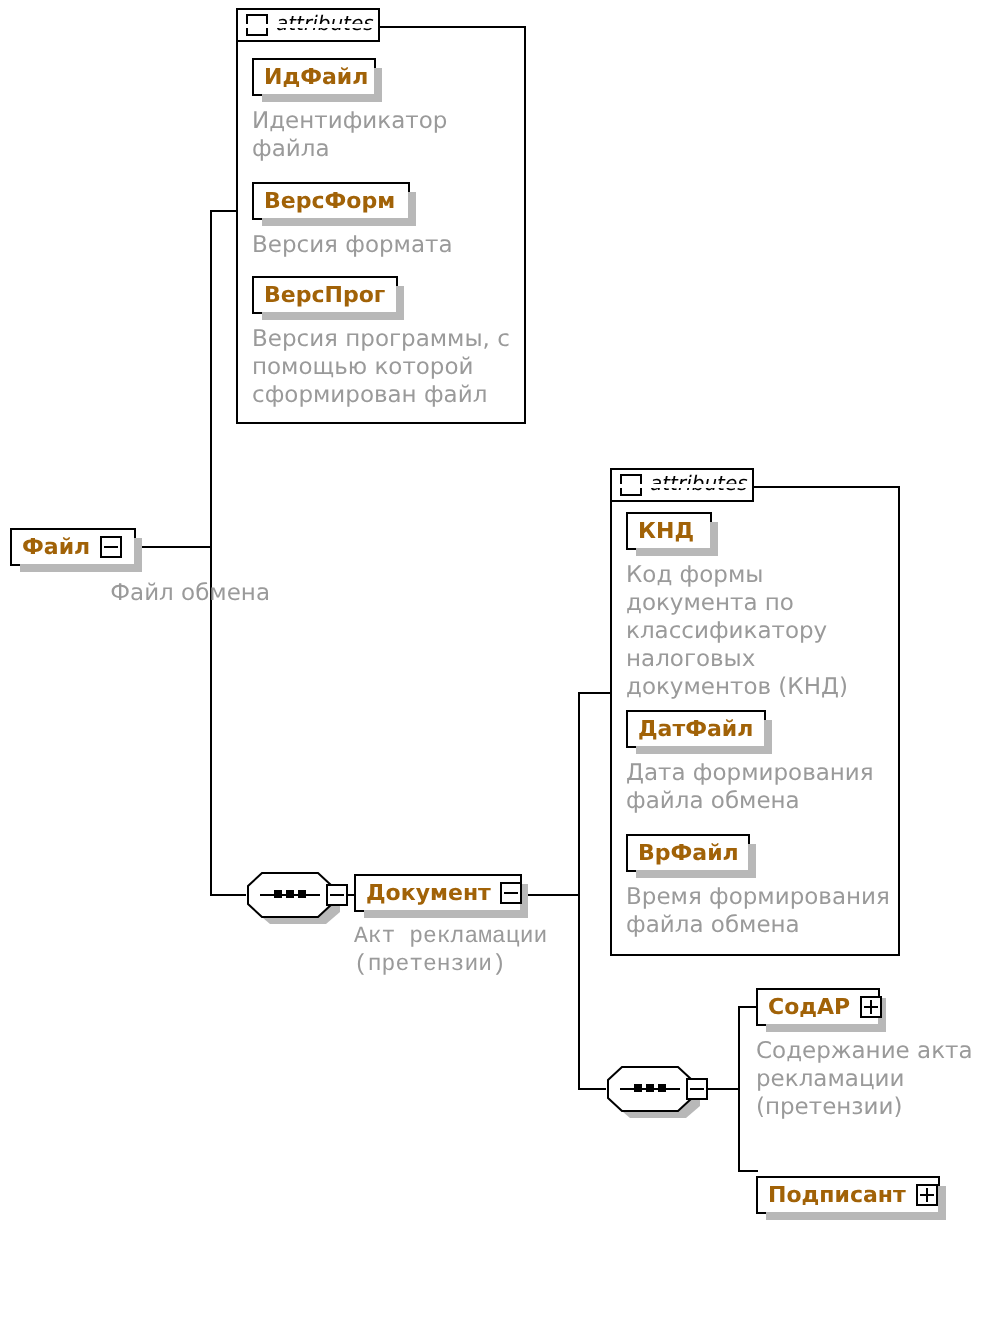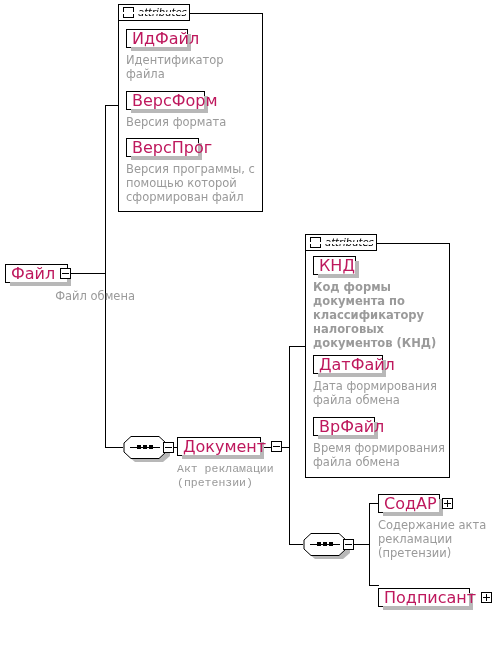--- a/index.html
+++ b/index.html
@@ -104,23 +104,23 @@
     position: absolute;
     box-sizing: border-box;
     border: 1px solid #000000;
     background: #ffffff;
     height: 19px;
     display: flex;
     align-items: center;
     z-index: 2;
   }
   .node .nd-label {
-    font-size: 16px;
-    font-weight: normal;
-    color: #be185d;
+    font-size: 11px;
+    font-weight: bold;
+    color: #a16207;
     line-height: 12px;
     white-space: nowrap;
     padding: 0 5px;
   }
   .node .toggle { margin-right: 3px; }
   .node.shadow::after {
     content: "";
     position: absolute;
     left: 4px;
     top: 100%;
@@ -239,21 +239,21 @@
   <div class="attr-panel" style="left:305px; top:243px; width:145px; height:235px;"></div>
   <div class="attr-tab" style="left:305px; top:234px; width:72px;">
     <span class="toggle"></span>
     <span class="tab-label">attributes</span>
   </div>
   <div class="tab-mask" style="left:306px; top:242px; width:70px;"></div>
 
   <div class="node shadow" style="left:313px; top:256px; width:43px;">
     <span class="nd-label">КНД</span>
   </div>
-  <div class="doc" style="left:313px; top:280px; width:140px;font-weight:bold;">Код формы
+  <div class="doc" style="left:313px; top:280px; width:140px;">Код формы
 документа по
 классификатору
 налоговых
 документов (КНД)</div>
 
   <div class="node shadow" style="left:313px; top:355px; width:70px;">
     <span class="nd-label">ДатФайл</span>
   </div>
   <div class="doc" style="left:313px; top:379px; width:140px;">Дата формирования
 файла обмена</div>

